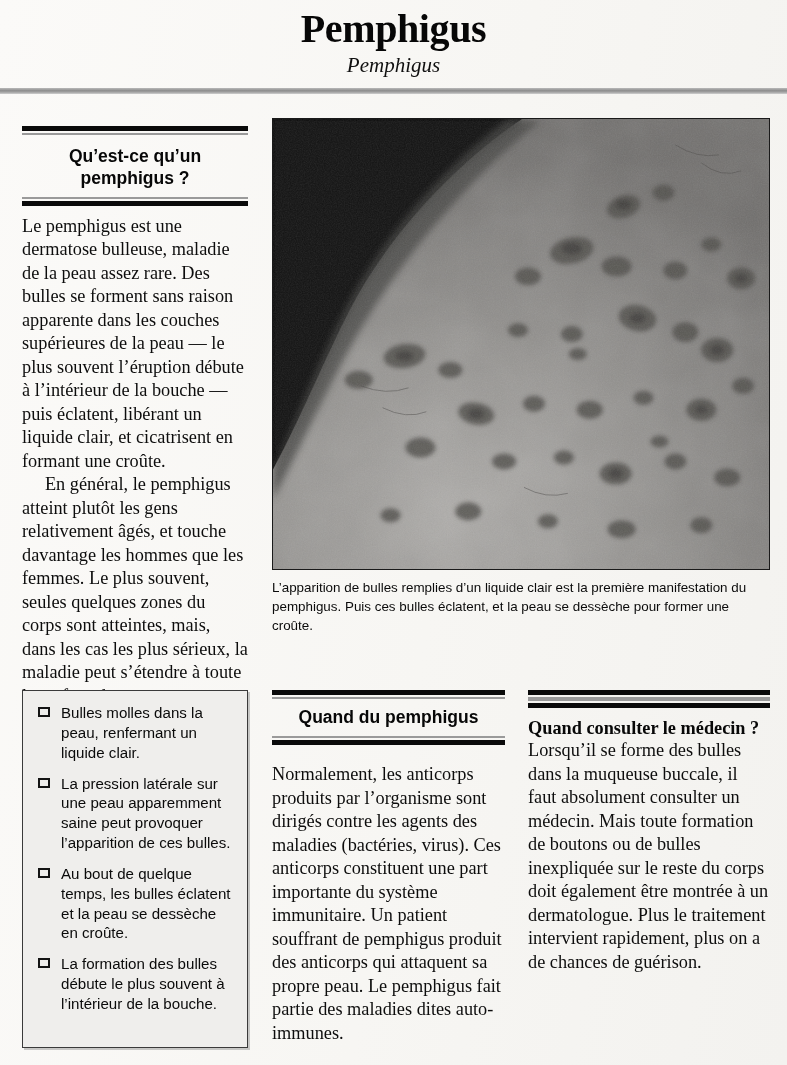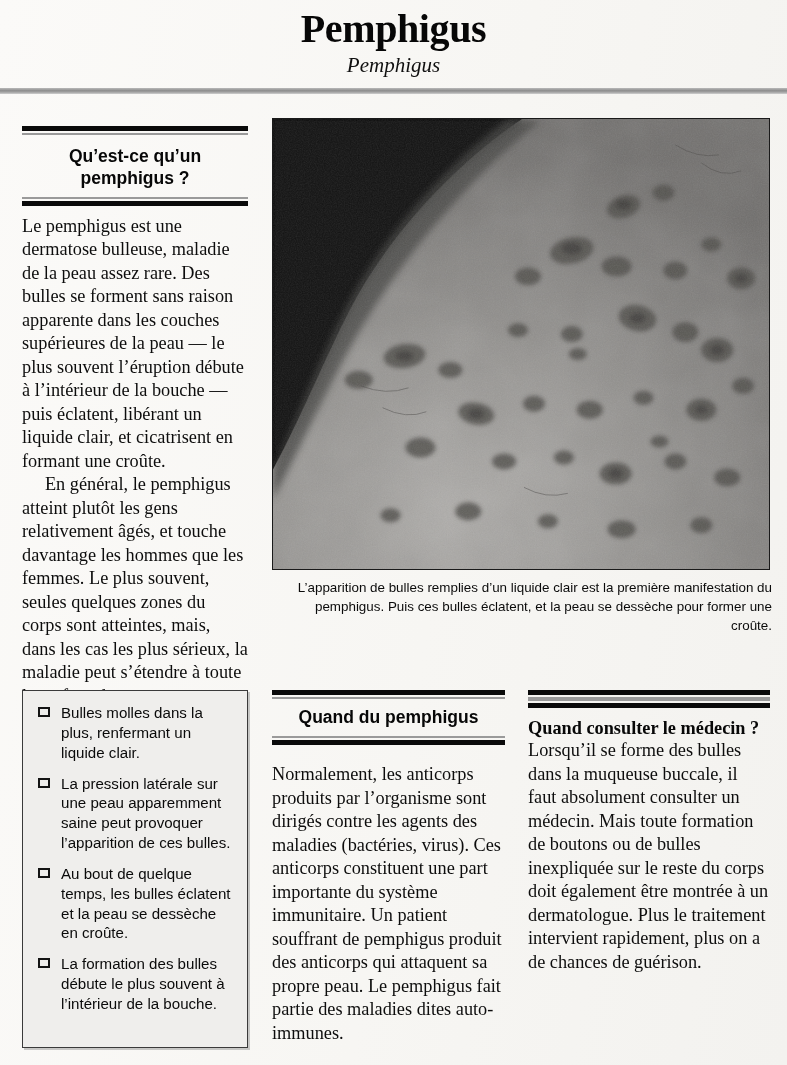--- a/index.html
+++ b/index.html
@@ -103,21 +103,21 @@
   }
   .photo-wrap svg { display: block; width: 100%; height: 100%; }
 
   .photo-caption {
     position: absolute;
     left: 272px; top: 578px; width: 500px;
     font-family: "Liberation Sans", sans-serif;
     font-size: 13.4px;
     line-height: 1.42;
     color: #0b0b0b;
-    text-align: right;
+    text-align: left;
   }
 
   
   .symptoms-box {
     position: absolute;
     left: 22px; top: 690px; width: 226px; height: 358px;
     border: 1.6px solid #3a3a3a;
     box-sizing: border-box;
     background: #efeeec;
     box-shadow: 2px 2px 0 rgba(140,140,140,0.45);
@@ -299,21 +299,21 @@
       <rect width="498" height="452" fill="#2a2a2a" opacity="0.06"></rect>
     </svg>
   </div>
 
   <div class="photo-caption">L’apparition de bulles remplies d’un liquide clair est la première manifestation du pemphigus. Puis ces bulles éclatent, et la peau se dessèche pour former une croûte.</div>
 
   <div class="symptoms-box">
     <ul class="symptom-list">
       <li class="symptom-item">
         <span class="symptom-bullet"></span>
-        <span>Bulles molles dans la plus, renfermant un liquide clair.</span>
+        <span>Bulles molles dans la peau, renfermant un liquide clair.</span>
       </li>
       <li class="symptom-item">
         <span class="symptom-bullet"></span>
         <span>La pression latérale sur une peau apparemment saine peut provoquer l’apparition de ces bulles.</span>
       </li>
       <li class="symptom-item">
         <span class="symptom-bullet"></span>
         <span>Au bout de quelque temps, les bulles éclatent et la peau se dessèche en croûte.</span>
       </li>
       <li class="symptom-item">

